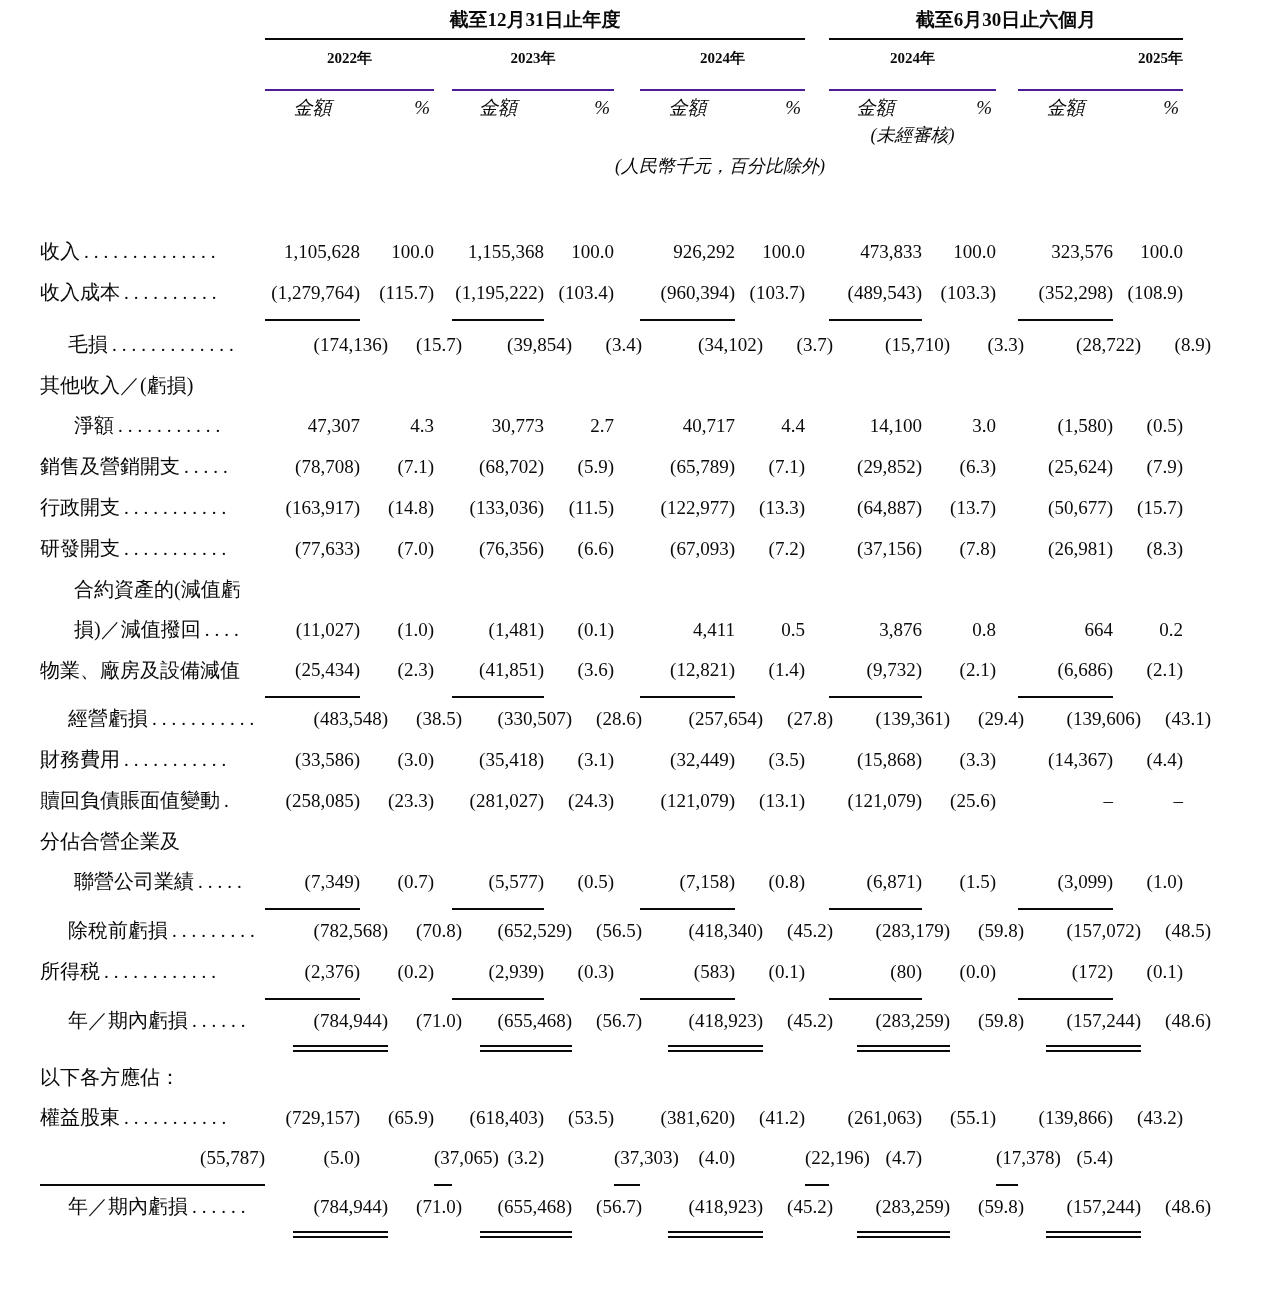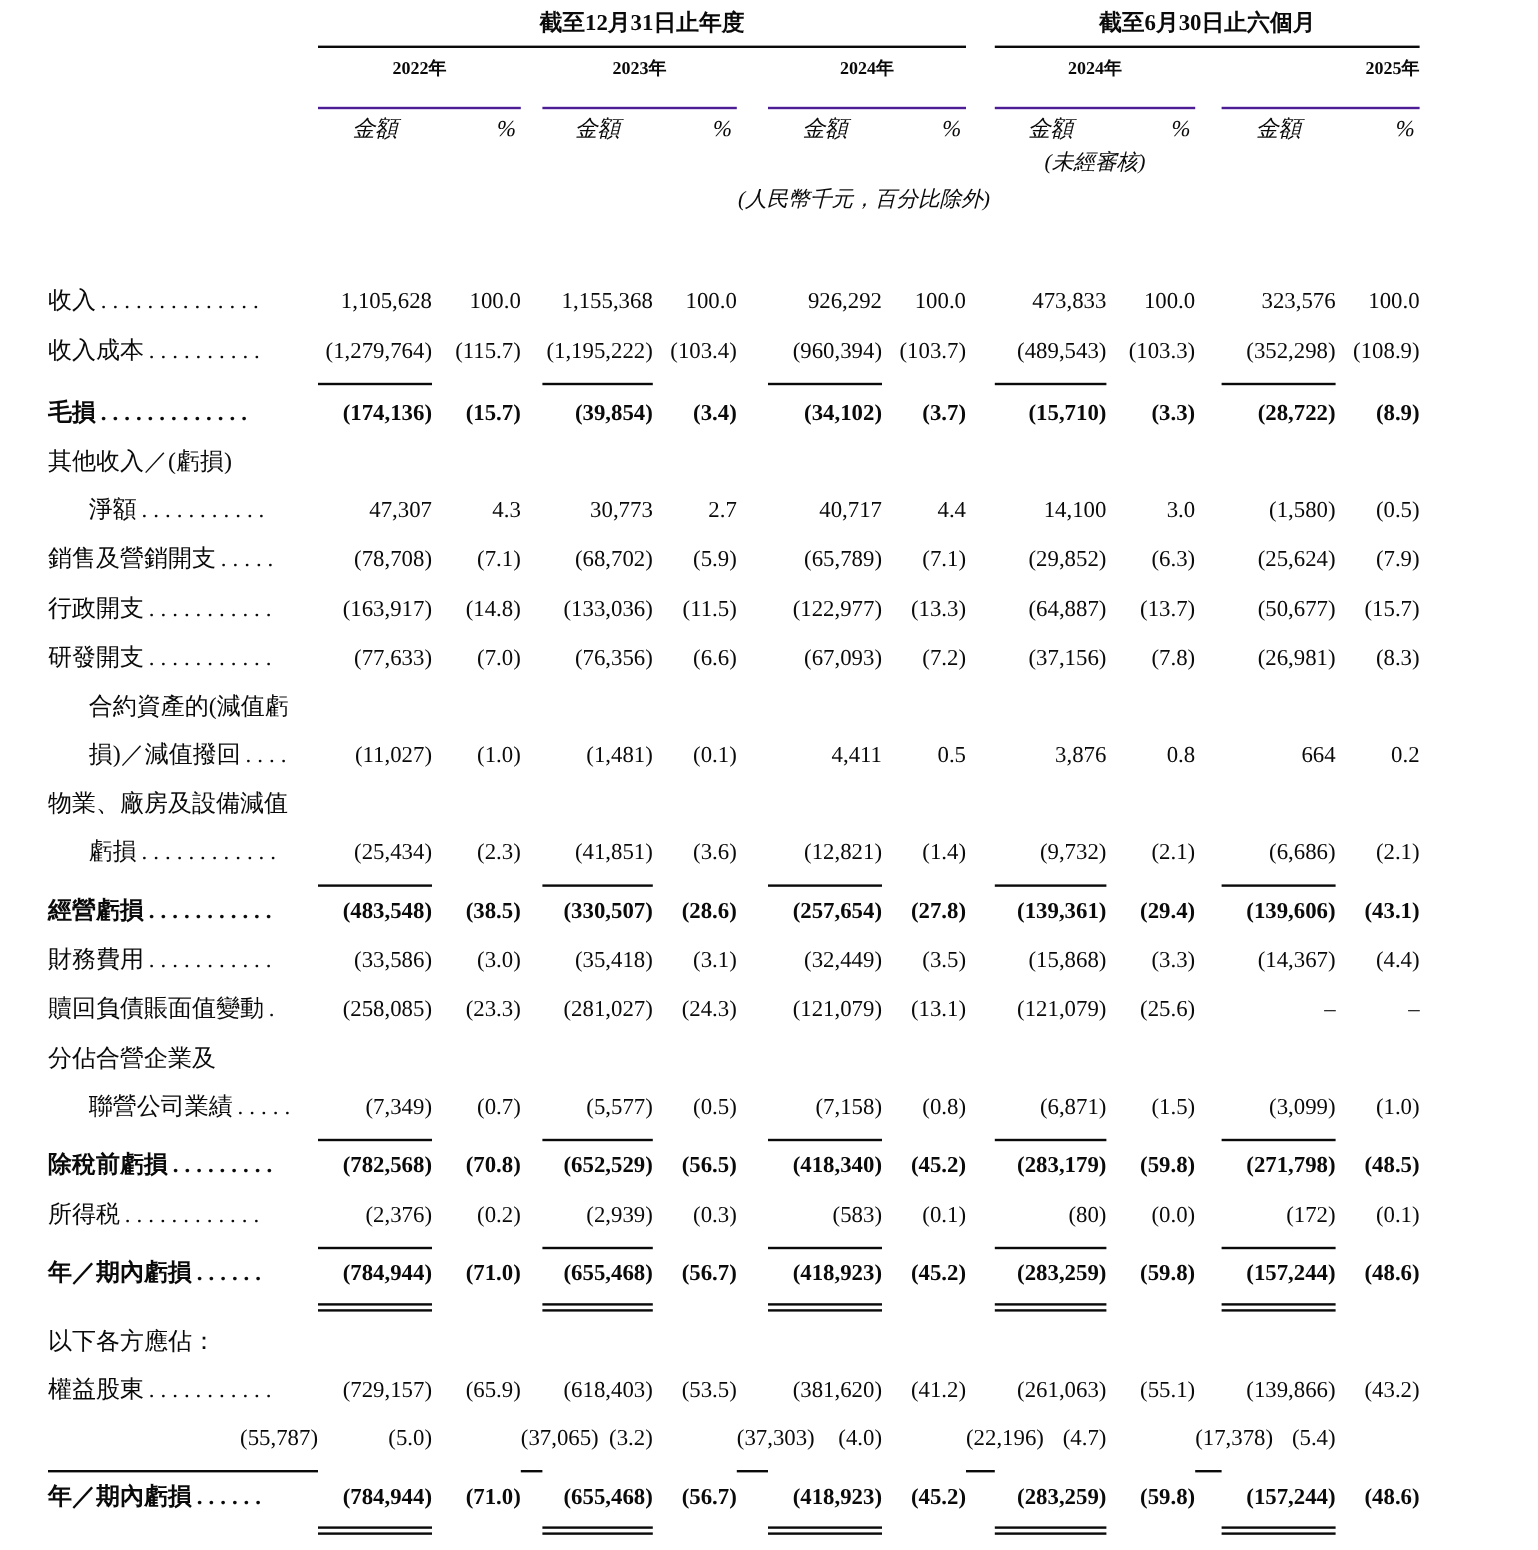--- a/index.html
+++ b/index.html
@@ -23,21 +23,21 @@
   .unit-note { font-style:italic; font-size:18px; line-height:26px; margin-top:6px;
                text-align:right; transform:translateX(20px); white-space:nowrap; }
 
   
   #rows { margin-top:52px; }
   .cell { font-size:19px; line-height:40px; text-align:right; white-space:nowrap; }
   .label { font-size:20px; line-height:40px; }
   .lline { display:block; white-space:nowrap; }
   .lline.indent { padding-left:34px; }
   .dots { letter-spacing:5px; margin-left:4px; font-size:19px; }
-  .row.bold { font-weight:bold; }
+  .row.bold { font-weight:normal;margin-left:28px; }
   .row.u  .amt { border-bottom:2px solid #0a0a0a; padding-bottom:6px; margin-bottom:-8px; }
   .row.uu .amt { border-bottom:7px double #0a0a0a; padding-bottom:4px; margin-bottom:-11px; }
   .sp-sm { margin-top:8px; }
   .sp-md { margin-top:11px; }
   .sp-lg { margin-top:16px; }
   .section-label { grid-column:1 / -1; }
 </style>
 </head>
 <body>
 
@@ -224,21 +224,20 @@
         <div class="gap"></div>
         <div class="cell amt">3,876</div>
         <div class="cell pct">0.8</div>
         <div class="gap"></div>
         <div class="cell amt">664</div>
         <div class="cell pct">0.2</div>
       </div>
       <div class="row u">
         <div class="label">
           <span class="lline"><span>物業、廠房及設備減值</span></span>
-          <span class="lline indent"><span>虧損</span><span class="dots">............</span></span>
         </div>
         <div class="cell amt">(25,434)</div>
         <div class="cell pct">(2.3)</div>
         <div class="gap"></div>
         <div class="cell amt">(41,851)</div>
         <div class="cell pct">(3.6)</div>
         <div class="gap"></div>
         <div class="cell amt">(12,821)</div>
         <div class="cell pct">(1.4)</div>
         <div class="gap"></div>
@@ -334,21 +333,21 @@
         <div class="gap"></div>
         <div class="cell amt">(652,529)</div>
         <div class="cell pct">(56.5)</div>
         <div class="gap"></div>
         <div class="cell amt">(418,340)</div>
         <div class="cell pct">(45.2)</div>
         <div class="gap"></div>
         <div class="cell amt">(283,179)</div>
         <div class="cell pct">(59.8)</div>
         <div class="gap"></div>
-        <div class="cell amt">(271,798)</div>
+        <div class="cell amt">(157,072)</div>
         <div class="cell pct">(48.5)</div>
       </div>
       <div class="row u">
         <div class="label">
           <span class="lline"><span>所得税</span><span class="dots">............</span></span>
         </div>
         <div class="cell amt">(2,376)</div>
         <div class="cell pct">(0.2)</div>
         <div class="gap"></div>
         <div class="cell amt">(2,939)</div>

